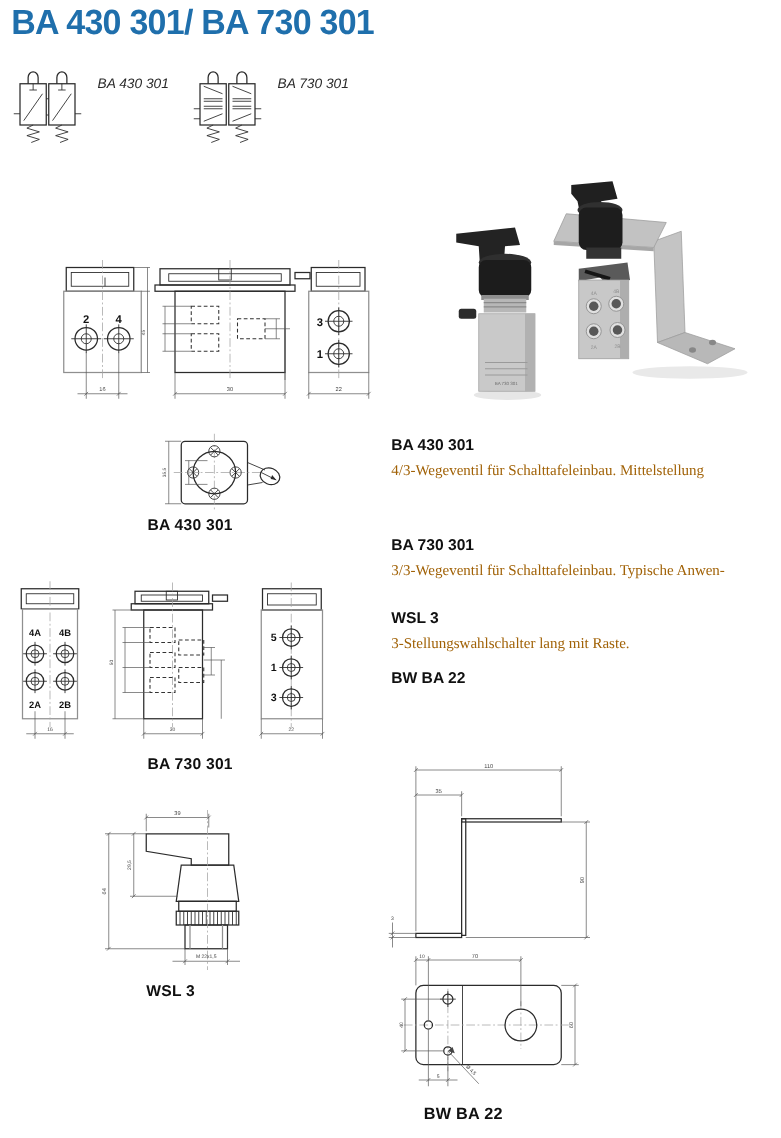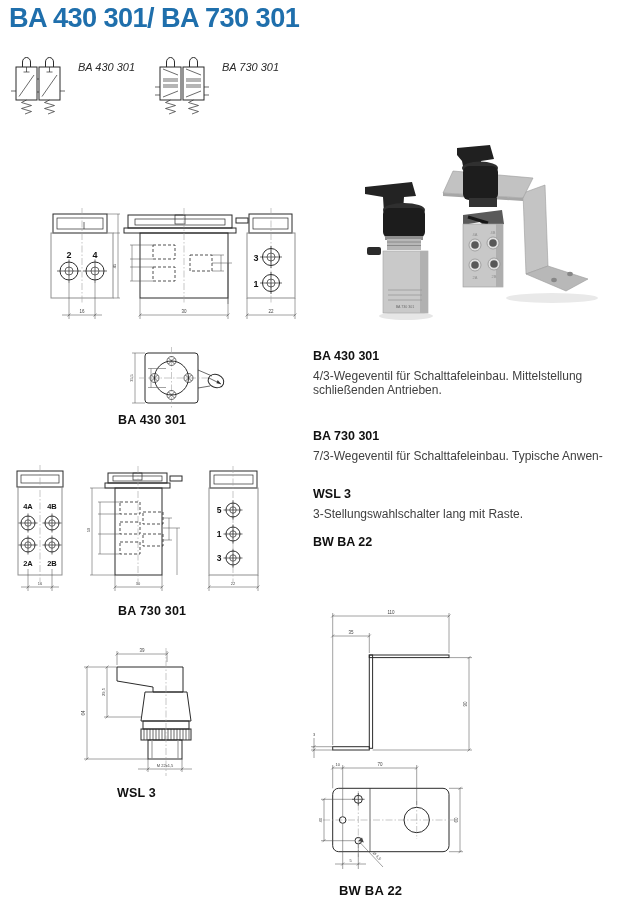--- a/index.html
+++ b/index.html
@@ -4,21 +4,21 @@
 <style>
   html,body{margin:0;padding:0;background:#fff;}
   .page{position:relative;width:625px;height:910px;background:#ffffff;
         font-family:"Liberation Sans",sans-serif;overflow:hidden;border-radius:11px;}
   .title{position:absolute;left:9px;top:2px;margin:0;font-size:28px;font-weight:bold;
          color:#1f6fac;letter-spacing:-0.6px;transform:scaleX(.97);transform-origin:left top;}
   .sym-caption{position:absolute;font-style:italic;font-size:11px;color:#2a2a2a;}
   .caption{position:absolute;font-weight:bold;font-size:12.5px;color:#101010;letter-spacing:.2px;}
   .section{position:absolute;left:313px;width:308px;}
   .section .hd{margin:0 0 6px 0;font-size:12.5px;font-weight:bold;color:#101010;}
-  .section .ln{font-size:12px;color:#404040;line-height:14.3px;white-space:nowrap;}
+  .section .ln{font-size:12px;color:#a16207;line-height:14.3px;white-space:nowrap;font-family:Liberation Serif, serif;}
   svg{position:absolute;overflow:visible;}
   svg .o{fill:none;stroke:#2b2b2b;stroke-width:1;}
   svg .ot{fill:none;stroke:#2b2b2b;stroke-width:.7;}
   svg .og{fill:none;stroke:#8f8f8f;stroke-width:1;}
   svg .d{fill:none;stroke:#555;stroke-width:.55;}
   svg .cl{fill:none;stroke:#a3a3a3;stroke-width:.6;stroke-dasharray:7 2 1.5 2;}
   svg .hdn{fill:none;stroke:#333;stroke-width:.85;stroke-dasharray:3 2;}
   svg .dt{font-size:4.5px;fill:#444;text-anchor:middle;}
   svg .pt{font-size:9px;font-weight:bold;fill:#111;text-anchor:middle;}
   svg .pts{font-size:7.5px;font-weight:bold;fill:#111;text-anchor:middle;}
@@ -240,25 +240,24 @@
       <line class="d" x1="108" y1="168.5" x2="126" y2="168.5"></line>
         <line class="d" x1="108" y1="187.5" x2="126" y2="187.5"></line>
       <line class="d" x1="111" y1="168.5" x2="111" y2="187.5"></line>
     </g>
   </svg>
   <div class="caption" style="left:118px;top:413px">BA 430 301</div>
 
   <div class="section" style="top:349px">
     <h3 class="hd">BA 430 301</h3>
     <div class="ln">4/3-Wegeventil für Schalttafeleinbau. Mittelstellung</div>
-    <div class="ln">schließenden Antrieben.</div>
   </div>
   <div class="section" style="top:429px">
     <h3 class="hd">BA 730 301</h3>
-    <div class="ln">7/3-Wegeventil für Schalttafeleinbau. Typische Anwen-</div>
+    <div class="ln">3/3-Wegeventil für Schalttafeleinbau. Typische Anwen-</div>
   </div>
   <div class="section" style="top:487px">
     <h3 class="hd">WSL 3</h3>
     <div class="ln">3-Stellungswahlschalter lang mit Raste.</div>
   </div>
   <div class="section" style="top:535px">
     <h3 class="hd">BW BA 22</h3>
   </div>
 
   <svg style="left:10px;top:450px" width="300" height="148" viewBox="0 0 300 148">

